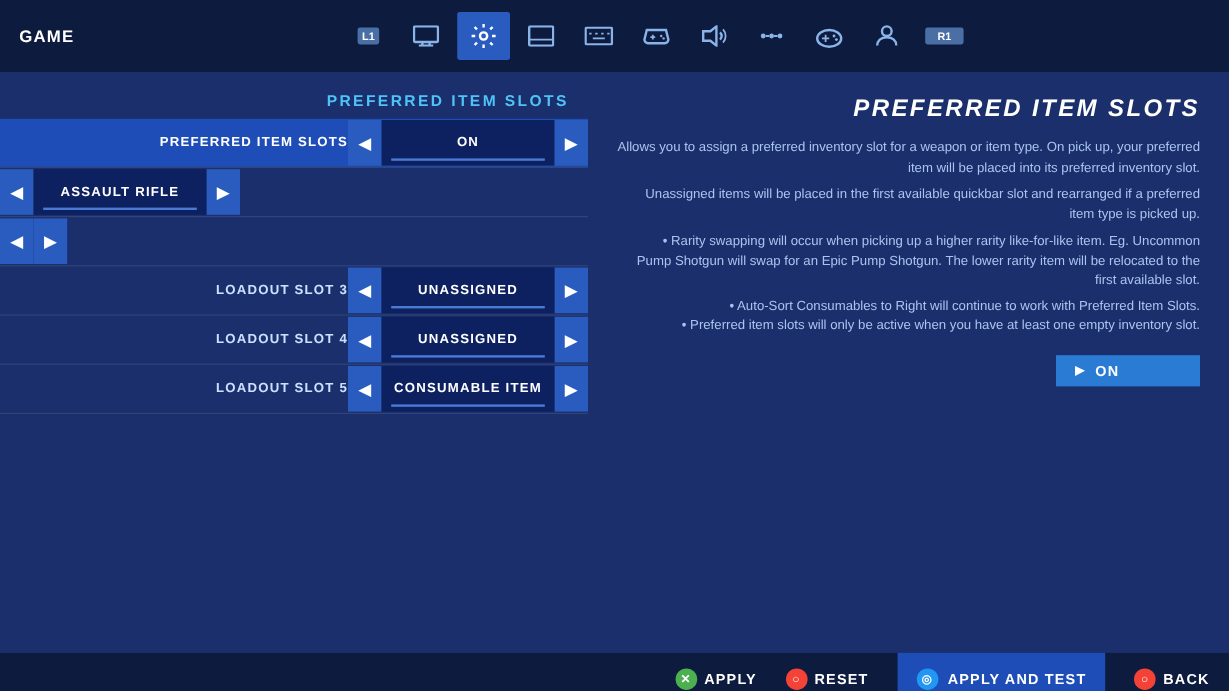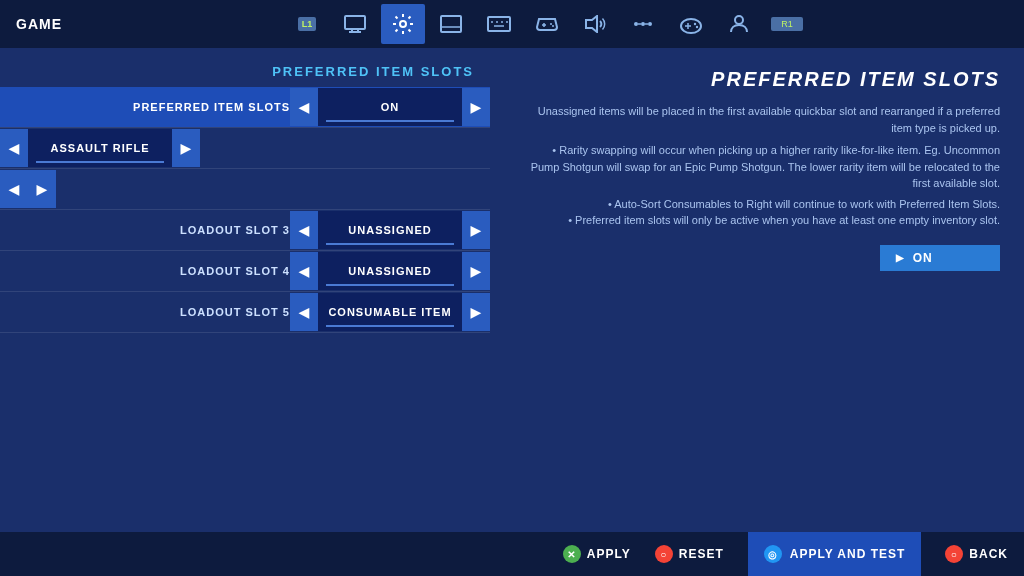--- a/index.html
+++ b/index.html
@@ -8,21 +8,21 @@
       height: 576px;
       overflow: hidden;
       background: #1a2f6b;
       font-family: 'Arial Black', 'Arial Bold', Arial, sans-serif;
       color: white;
     }
 
     
     .top-bar {
       background: #0d1b3e;
-      height: 48px;
+      height: 60px;
       display: flex;
       align-items: center;
       padding: 0 16px;
       text-align: right;
     }
     .top-bar-title {
       color: white;
       font-size: 14px;
       font-weight: 900;
       letter-spacing: 1px;
@@ -37,21 +37,21 @@
     }
     .nav-icon {
       width: 44px;
       height: 40px;
       display: flex;
       align-items: center;
       justify-content: center;
       cursor: pointer;
       border-radius: 2px;
       font-size: 18px;
-      color: #bef264;
+      color: #ffffff;
       position: relative;
     }
     .nav-icon.active {
       background: #2a5cbf;
       color: white;
     }
 
     
     .main-content {
       display: flex;
@@ -323,21 +323,21 @@
           <circle cx="18" cy="13" r="1.2" fill="#8ab4e8"></circle>
         </svg>
     </div>
     <div class="nav-icon">
       <svg width="18" height="20" viewBox="0 0 18 20" fill="none">
           <circle cx="9" cy="6" r="4" stroke="#8ab4e8" stroke-width="2"></circle>
           <path d="M1 18c0-4 3-7 8-7s8 3 8 7" stroke="#8ab4e8" stroke-width="2"></path>
         </svg>
     </div>
     <div class="nav-icon">
-      <span style="font-size:9px;font-weight:400;background:#4a6fa5;padding:2px 10px;border-radius:2px;">R1</span>
+      <span style="font-size:9px;font-weight:700;background:#4a6fa5;padding:2px 10px;border-radius:2px;">R1</span>
     </div>
   </div>
 </div>
 
 <div class="main-content">
 
   <div class="left-panel">
     <div class="left-panel-title">PREFERRED ITEM SLOTS</div>
 
     <div class="setting-row active">
@@ -410,20 +410,21 @@
         <div class="arrow-btn">▶</div>
       </div>
     </div>
     <div class="divider"></div>
 
   </div>
 
   <div class="right-panel">
     <div class="right-title">PREFERRED ITEM SLOTS</div>
     <div class="right-desc">
+      <p>Allows you to assign a preferred inventory slot for a weapon or item type. On pick up, your preferred item will be placed into its preferred inventory slot.</p>
       <p>Unassigned items will be placed in the first available quickbar slot and rearranged if a preferred item type is picked up.</p>
       <p class="bullet">• Rarity swapping will occur when picking up a higher rarity like-for-like item. Eg. Uncommon Pump Shotgun will swap for an Epic Pump Shotgun. The lower rarity item will be relocated to the first available slot.</p>
       <p class="bullet" style="white-space:pre-line;">• Auto-Sort Consumables to Right will continue to work with Preferred Item Slots.
 • Preferred item slots will only be active when you have at least one empty inventory slot.</p>
     </div>
 
     <div class="toggle-section">
       <div class="toggle-on">
         <span class="toggle-arrow">▶</span>
         <span>ON</span>

